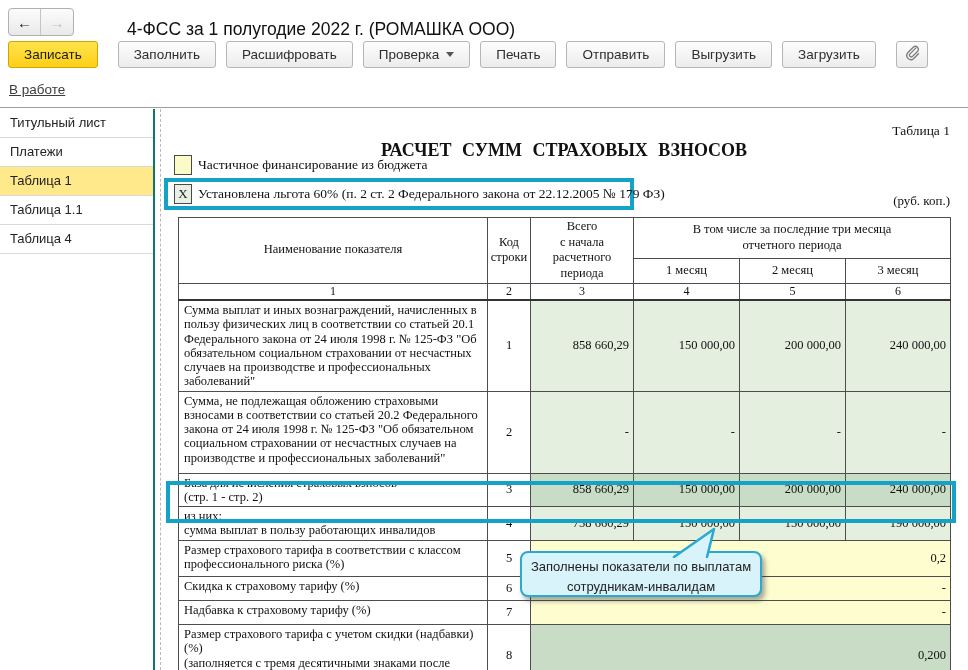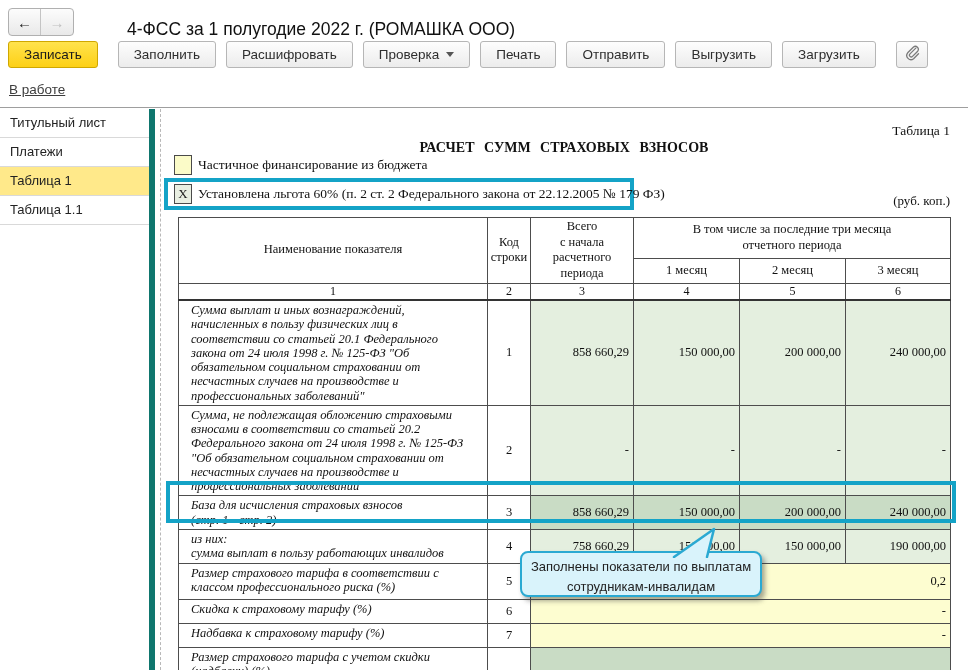--- a/index.html
+++ b/index.html
@@ -25,32 +25,32 @@
   .caret { width:0; height:0; margin-left:7px; border-left:4px solid transparent;
            border-right:4px solid transparent; border-top:5px solid #555; }
   .btn-clip { width:32px; padding:0; justify-content:center; margin-left:10px; }
   .status-link { position:absolute; left:9px; top:82px; font-size:13.5px; color:#3d3d3d;
                  text-decoration:underline; cursor:pointer; }
 
   
   .content-zone { position:absolute; left:0; top:107px; width:968px; height:563px;
                   border-top:1px solid #9e9e9e; background:#fff; }
   .sidebar { position:absolute; left:0; top:1px; bottom:0; width:155px;
-             border-right:6px solid #0f766e; background:#fff; }
+             border-right:2px solid #0f766e; background:#fff; }
   .side-item { height:29px; line-height:28px; padding-left:10px; font-size:13px; color:#222;
                border-bottom:1px solid #d9d9d9; cursor:pointer; white-space:nowrap; }
   .side-item.selected { background:#ffe98a; }
   .dash-line { position:absolute; top:1px; bottom:0; width:0; border-left:1px dashed #b8b8b8; }
 
   .main-panel { position:absolute; left:168px; top:1px; right:0; bottom:0; background:#fff; }
   .serif { font-family:"Liberation Serif","DejaVu Serif",serif; }
 
   .corner-label { position:absolute; top:14px; right:18px; font-size:13.5px; color:#111; }
   .report-title { position:absolute; top:31px; left:10px; width:772px; text-align:center;
-                  font-size:14px; font-weight:bold; word-spacing:6px; color:#111; }
+                  font-size:18px; font-weight:bold; word-spacing:6px; color:#111; }
   .units-label { position:absolute; top:84px; right:18px; font-size:13px; color:#111; }
 
   .cb-row1 { position:absolute; left:6px; top:46px; display:flex; align-items:center; }
   .cb-box { width:18px; height:20px; border:1px solid #4a4a4a; display:flex; align-items:center;
             justify-content:center; font-size:13px; color:#222; cursor:pointer; flex:0 0 auto; }
   .cb-yellow { background:#fbfbc8; }
   .cb-green  { background:#e9efe2; }
   .cb-label { margin-left:6px; font-size:13.5px; color:#111; white-space:nowrap; }
   .benefit-highlight { position:absolute; left:-4px; top:69px; width:470px; height:32px;
                        border:4px solid #14a3c7; display:flex; align-items:center; padding-left:6px;
@@ -58,21 +58,21 @@
 
   
   .report-table-wrap { position:absolute; left:10px; top:108px; width:772px; }
   table.rep { border-collapse:collapse; width:772px; table-layout:fixed; }
   table.rep td, table.rep th { border:1px solid #4d4d4d; font-weight:normal;
         font-family:"Liberation Serif","DejaVu Serif",serif; font-size:12.5px; color:#111; }
   th.h { text-align:center; vertical-align:middle; white-space:pre-line; line-height:1.25; padding:1px 2px; }
   tr.months-row th { height:21px; }
   tr.hdr1 th { height:34px; }
   tr.num-row td { height:17px; text-align:center; font-size:12px; border-bottom:2px solid #333; }
-  td.lbl { padding:2px 12px; vertical-align:top; line-height:1.14; white-space:pre-line; font-size:12.3px;font-style:italic; }
+  td.lbl { padding:2px 5px; vertical-align:top; line-height:1.14; white-space:pre-line; font-size:12.3px; }
   td.code { text-align:center; vertical-align:middle; font-size:12.5px; }
   td.val { font-family:"Liberation Sans",sans-serif; font-size:12px; text-align:right;
            padding:1px 4px; vertical-align:middle; white-space:nowrap; }
   .g-light { background:#e4efdf; }
   .g-dark  { background:#c9dcc5; }
   .y-cell  { background:#fdfdd0; }
   tr.r1 td { height:82px; } tr.r2 td { height:82px; }
   tr.r3 td { height:32px; } tr.r4 td { height:34px; }
   tr.r5 td { height:36px; } tr.r6 td { height:24px; } tr.r7 td { height:24px; }
   tr.r8 td { height:34px; }
@@ -121,20 +121,21 @@
   <a class="status-link">В работе</a>
 </div>
 
 <div class="content-zone">
 
   <div class="sidebar">
     <div class="side-item">Титульный лист</div>
     <div class="side-item">Платежи</div>
     <div class="side-item selected">Таблица 1</div>
     <div class="side-item">Таблица 1.1</div>
+    <div class="side-item">Таблица 4</div>
   </div>
   <div class="dash-line" style="left:160px"></div>
   <div class="dash-line" style="left:171px"></div>
 
   <div class="main-panel">
     <div class="corner-label serif">Таблица 1</div>
     <div class="report-title serif">РАСЧЕТ СУММ СТРАХОВЫХ ВЗНОСОВ</div>
     <div class="units-label serif">(руб. коп.)</div>
 
     <div class="cb-row1">

